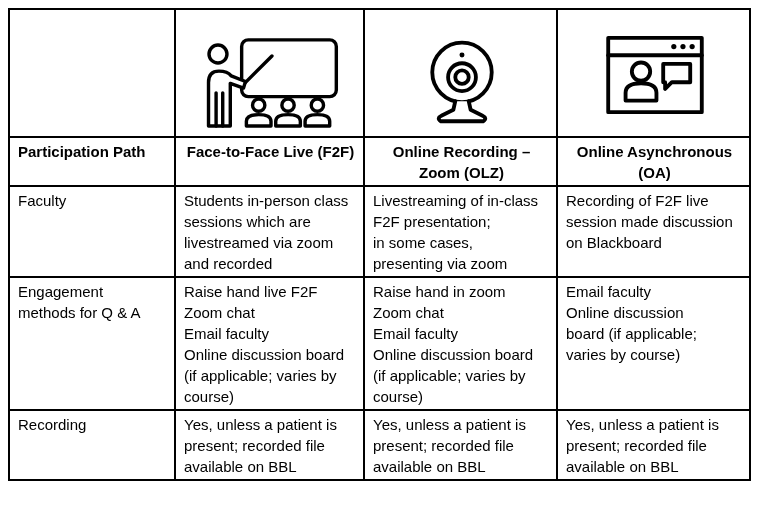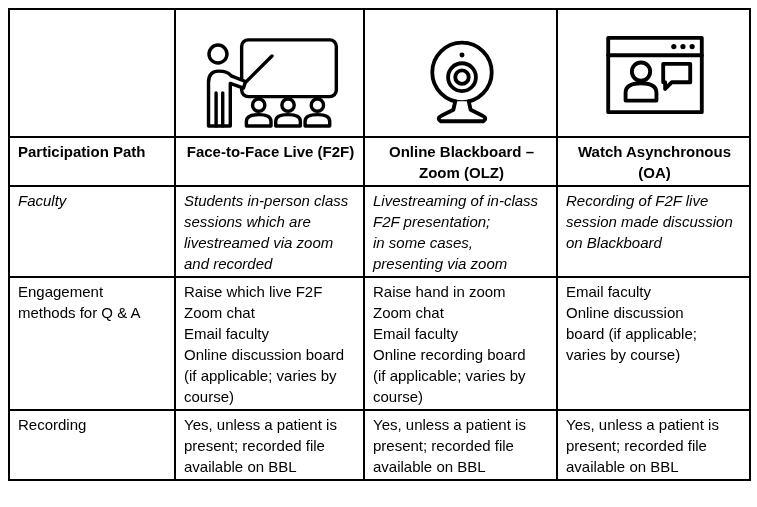--- a/index.html
+++ b/index.html
@@ -42,21 +42,21 @@
     font-weight: bold;
   }
   td.hdr-center {
     text-align: center;
     padding-left: 3px;
     padding-right: 3px;
     margin-top: 28px;
   }
   tr.r-icons  { height: 113px; }
   tr.r-header { height: 44px; }
-  tr.r-faculty { height: 83px; font-style: italic; }
+  tr.r-faculty { height: 83px; }
   tr.r-students { height: 42px; }
   tr.r-engagement { height: 128px; }
   tr.r-recording { height: 68px; }
   .icon-box {
     display: inline-flex;
     align-items: center;
     justify-content: center;
   }
   svg.icon {
     stroke: #000000;
@@ -140,23 +140,23 @@
 
             <path d="M 61,50 V 31 H 89 V 50 H 70 L 63,57 V 50 Z"></path>
           </svg>
         </span>
       </td>
     </tr>
 
     <tr class="r-header">
       <td class="hdr">Participation Path</td>
       <td class="hdr hdr-center">Face-to-Face Live (F2F)</td>
-      <td class="hdr hdr-center">Online Blackboard –
+      <td class="hdr hdr-center">Online Recording –
 Zoom (OLZ)</td>
-      <td class="hdr hdr-center">Watch Asynchronous
+      <td class="hdr hdr-center">Online Asynchronous
 (OA)</td>
     </tr>
 
     <tr class="r-faculty">
       <td>Faculty</td>
       <td>Students in-person class
 sessions which are
 livestreamed via zoom
 and recorded</td>
       <td>Livestreaming of in-class
@@ -165,30 +165,30 @@
 presenting via zoom</td>
       <td>Recording of F2F live
 session made discussion
 on Blackboard</td>
     </tr>
 
 
     <tr class="r-engagement">
       <td>Engagement
 methods for Q &amp; A</td>
-      <td>Raise which live F2F
+      <td>Raise hand live F2F
 Zoom chat
 Email faculty
 Online discussion board
 (if applicable; varies by
 course)</td>
       <td>Raise hand in zoom
 Zoom chat
 Email faculty
-Online recording board
+Online discussion board
 (if applicable; varies by
 course)</td>
       <td>Email faculty
 Online discussion
 board (if applicable;
 varies by course)</td>
     </tr>
 
     <tr class="r-recording">
       <td>Recording</td>

